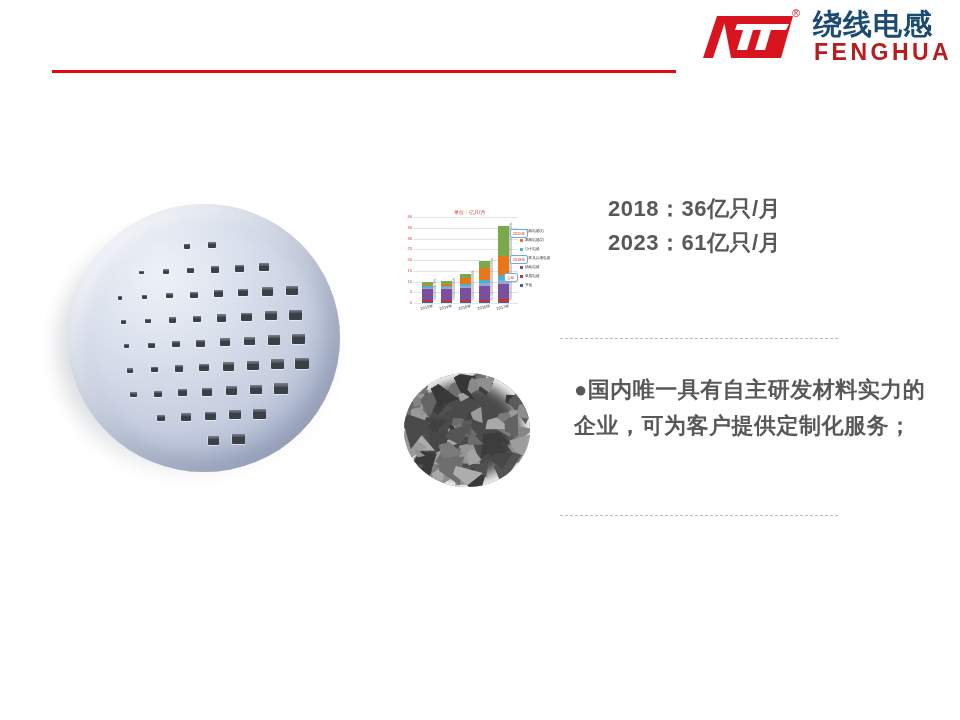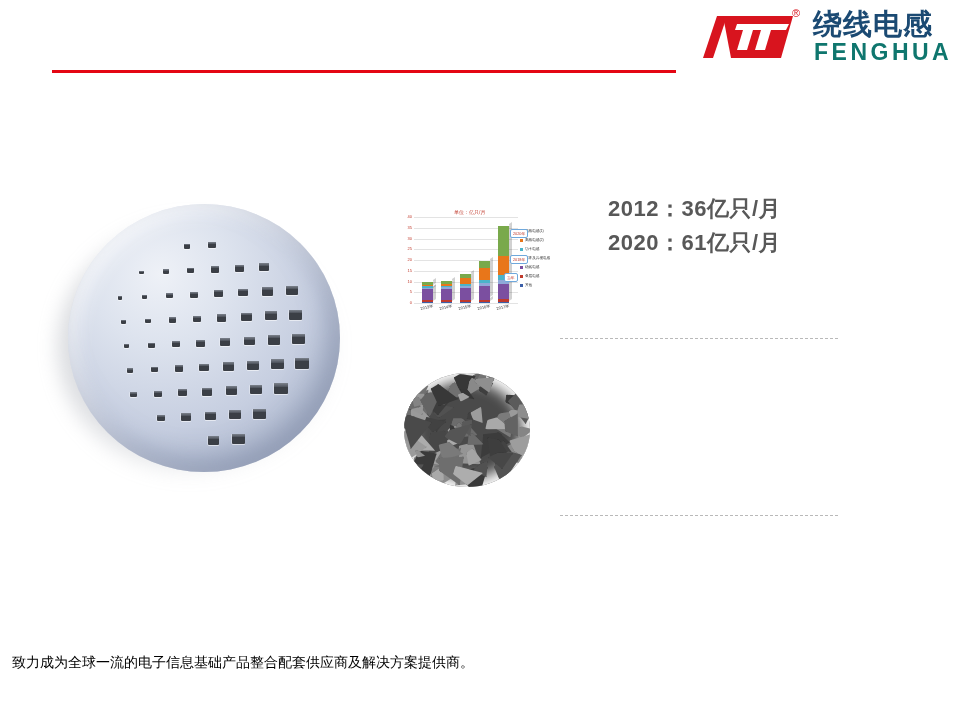--- a/index.html
+++ b/index.html
@@ -30,21 +30,21 @@
     position:absolute;left:95px;top:1px;font-size:11px;color:#d8141e;
     font-family:"Liberation Sans",sans-serif;
   }
   .logo-cn{
     position:absolute;left:116px;top:4px;
     font-size:29px;font-weight:700;color:#1b4a73;letter-spacing:1px;
     font-family:"Liberation Sans","DejaVu Sans",sans-serif;line-height:1;
   }
   .logo-en{
     position:absolute;left:117px;top:35px;
-    font-size:23px;font-weight:700;color:#0f766e;letter-spacing:3.5px;
+    font-size:23px;font-weight:700;color:#b91c1c;letter-spacing:3.5px;
     font-family:"Liberation Sans",sans-serif;line-height:1;
   }
 
   
   .wafer-wrap{position:absolute;left:42px;top:196px;width:312px;height:290px;}
   .wafer-shadow{
     position:absolute;left:14px;top:20px;width:282px;height:262px;border-radius:50%;
     background:radial-gradient(ellipse at 45% 50%, rgba(120,125,135,.55) 0%, rgba(150,155,165,.30) 55%, rgba(255,255,255,0) 72%);
     filter:blur(9px);
   }
@@ -423,26 +423,28 @@
         <div class="grain" style="width: 20.818px; height: 20.4825px; left: 100.091px; top: 43.0246px; background: rgb(99, 99, 99); transform: rotate(-37.3924deg); clip-path: polygon(26.7414% 0%, 100% 10.4618%, 33.3076% 100%, 0% 42.5629%); box-shadow: rgba(0, 0, 0, 0.5) 0px 0px 2px;"></div>
         <div class="grain" style="width: 28.9388px; height: 33.5844px; left: -3.38071px; top: 43.0588px; background: rgb(74, 74, 74); transform: rotate(8.83835deg); clip-path: polygon(14.2226% 0%, 100% 12.5314%, 42.8052% 100%, 0% 19.7354%); box-shadow: rgba(0, 0, 0, 0.5) 0px 0px 2px;"></div>
         <div class="grain" style="width: 29.7037px; height: 20.9588px; left: 25.2404px; top: 13.4201px; background: rgb(56, 56, 56); transform: rotate(16.0876deg); clip-path: polygon(20.9218% 0%, 100% 42.2142%, 42.3851% 100%, 0% 32.4223%); box-shadow: rgba(0, 0, 0, 0.5) 0px 0px 2px;"></div>
         <div class="grain" style="width: 30.1742px; height: 20.3193px; left: 49.0653px; top: 92.0346px; background: rgb(173, 173, 173); transform: rotate(-3.42245deg); clip-path: polygon(10.7898% 0%, 100% 44.2015%, 46.3683% 100%, 0% 40.1298%); box-shadow: rgba(0, 0, 0, 0.5) 0px 0px 2px;"></div>
         <div class="grain" style="width: 12.1531px; height: 9.35922px; left: 52.5383px; top: 19.9392px; background: rgb(161, 161, 161); transform: rotate(19.1971deg); clip-path: polygon(35.1845% 0%, 100% 19.481%, 40.9276% 100%, 0% 36.4381%); box-shadow: rgba(0, 0, 0, 0.5) 0px 0px 2px;"></div>
         <div class="grain" style="width: 25.0722px; height: 16.9483px; left: 85.4372px; top: 78.6154px; background: rgb(71, 71, 71); transform: rotate(-10.4981deg); clip-path: polygon(41.7603% 0%, 100% 20.8921%, 46.31% 100%, 0% 17.8904%); box-shadow: rgba(0, 0, 0, 0.5) 0px 0px 2px;"></div>
       </div>
   </div>
 
   <div class="bullet-block b1">
-    <div class="line">2012：36亿只/月</div>
-    <div class="line">2020：61亿只/月</div>
+    <div class="line">2018：36亿只/月</div>
+    <div class="line">2023：61亿只/月</div>
   </div>
 
   <div class="divider d1"></div>
 
+  <div class="bullet-block b2">
+    <div class="para"><span>●</span><span>国内唯一具有自主研发材料实力的企业，可为客户提供定制化服务；</span></div>
+  </div>
 
   <div class="divider d2"></div>
 
   <div class="footer">
-    <div class="cn">致力成为全球一流的电子信息基础产品整合配套供应商及解决方案提供商。</div>
   </div>
 
 </div>
 
 </body></html>

